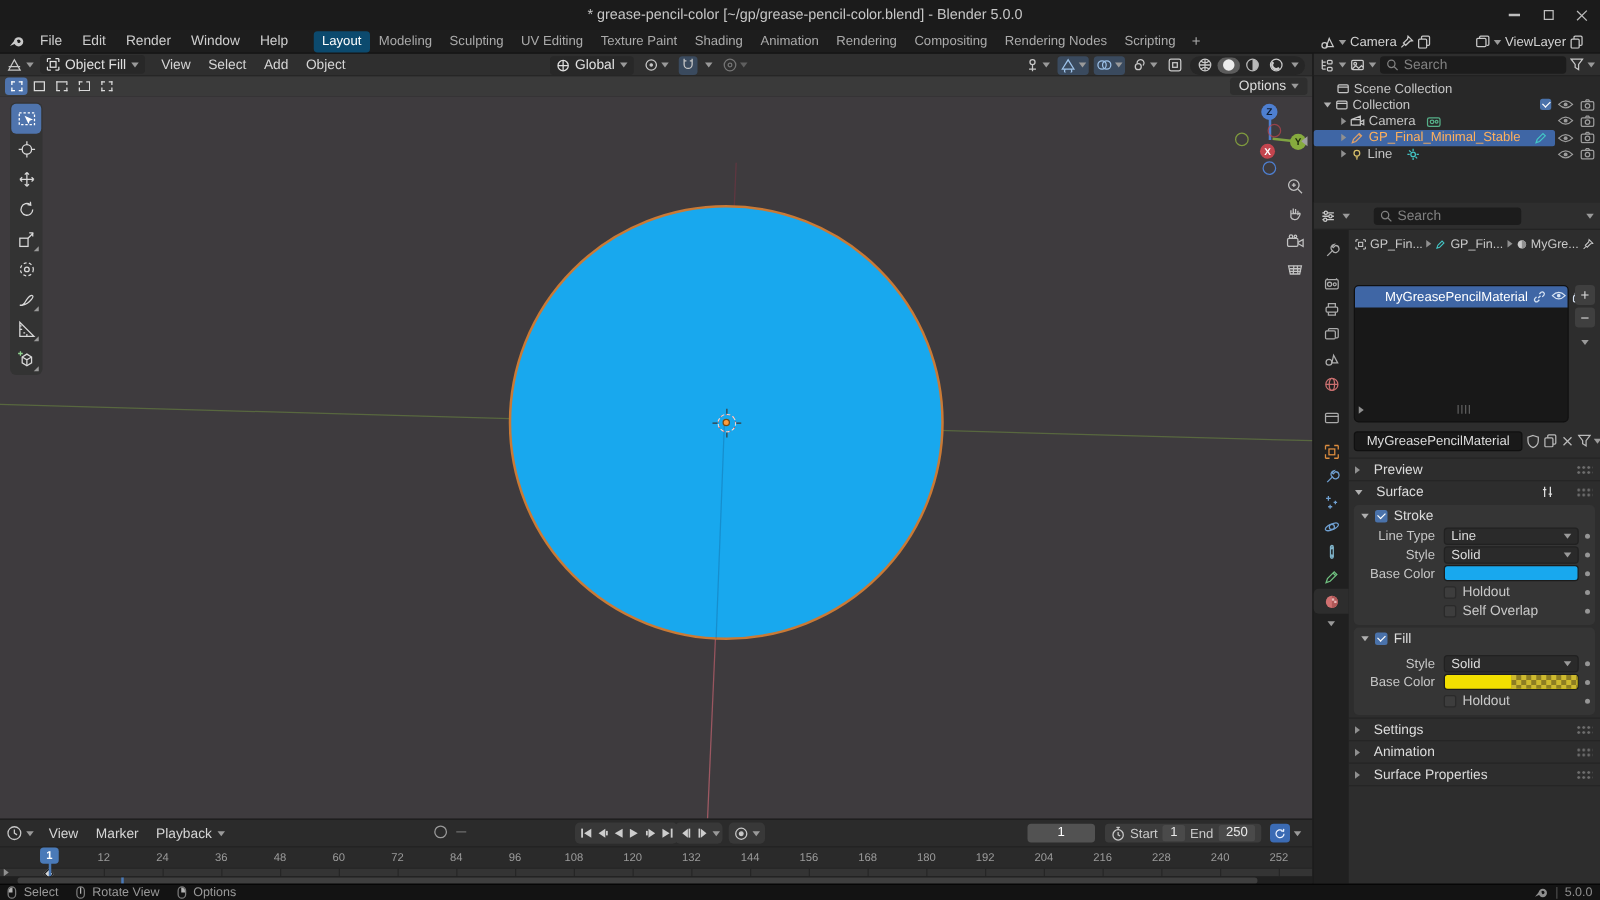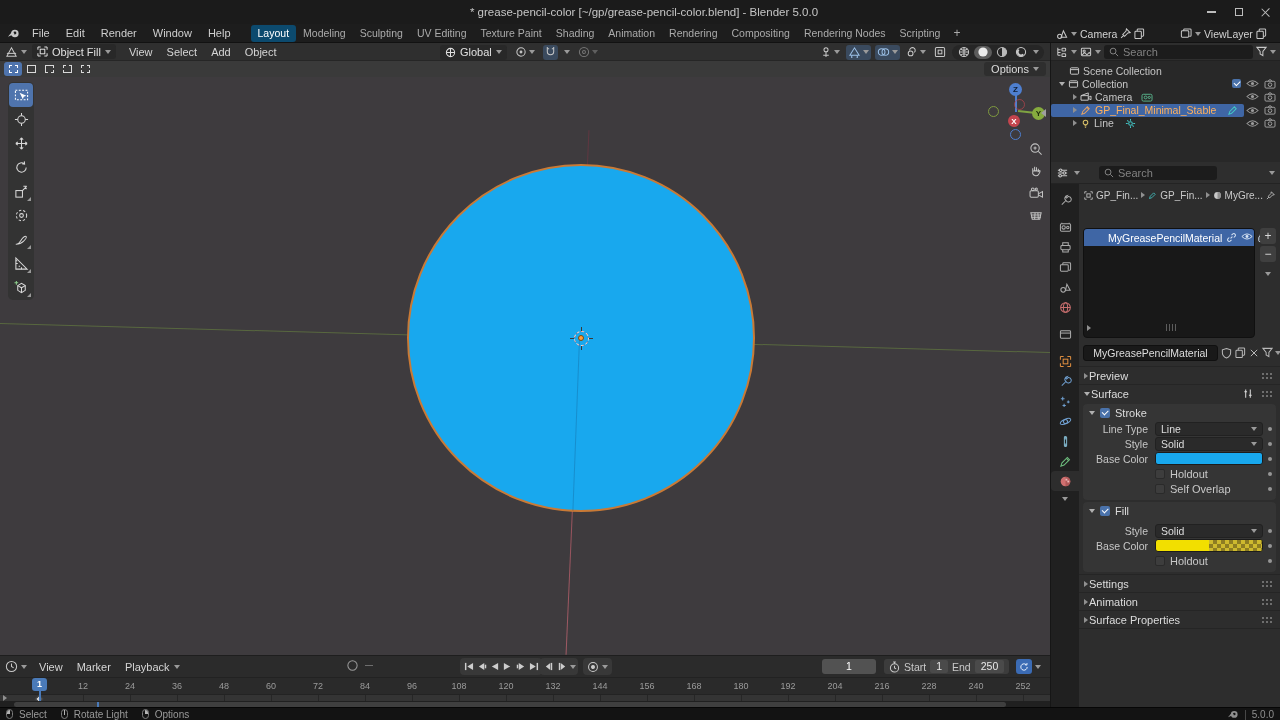--- a/index.html
+++ b/index.html
@@ -138,21 +138,21 @@
   #slot-side { position:absolute; left:180px; top:44px; width:18px; display:flex; flex-direction:column; gap:2px; align-items:center; }
   .sqbtn { width:16px; height:16px; background:#3f3f3f; border-radius:3px; color:#d8d8d8; display:flex; align-items:center; justify-content:center; font-size:12px; line-height:1; }
   #slot-foot { position:absolute; left:8px; top:140px; width:164px; display:flex; align-items:center; color:#8a8a8a; }
   .vgrip { display:flex; gap:2px; margin:0 auto; }
   .vgrip i { width:1px; height:7px; background:#5c5c5c; }
   #namerow { position:absolute; left:4px; top:160px; width:198px; height:17px; display:flex; align-items:center; gap:3px; }
   #namefield { width:138px; height:16px; background:#191919; border:1px solid #101010; border-radius:3px; color:#dedede; text-align:center; line-height:14px; font-size:10.5px; overflow:hidden; white-space:nowrap; }
   .mini { color:#b9b9b9; display:flex; align-items:center; }
 
   #panels { position:absolute; left:0; top:182px; right:0; }
-  .phead { height:18px; display:flex; align-items:center; gap:1px; padding:0 6px 0 5px; border-top:1px solid #252525; color:#dcdcdc; }
+  .phead { height:18px; display:flex; align-items:center; gap:11px; padding:0 6px 0 5px; border-top:1px solid #252525; color:#dcdcdc; }
   .phead .grip { margin-left:auto; }
   .subblock { background:#353535; border-radius:4px; margin:2px 4px; padding-bottom:4px; }
   .subhead { height:17px; display:flex; align-items:center; gap:5px; padding:0 6px; color:#dcdcdc; }
   .prow { height:15px; display:flex; align-items:center; padding-right:4px; }
   .prow .lbl { flex:0 0 72px; text-align:right; padding-right:7px; color:#c6c6c6; font-size:10.5px; }
   .prow .val { flex:1; margin-right:5px; }
   .ddn { background:#2a2a2a; border:1px solid #212121; border-radius:3px; height:14px; display:flex; align-items:center; padding:0 5px; color:#dcdcdc; font-size:10.5px; }
   .ddn .car { margin-left:auto; }
   .swatch { height:13px; border-radius:3px; border:1px solid #1c1c1c; position:relative; overflow:hidden; }
   .swatch .alpha { position:absolute; right:0; top:0; bottom:0; width:50%;
@@ -1053,21 +1053,21 @@
       </div>
       <div style="border-top:1px solid #252525"></div>
     </div>
   </div>
 </div>
 
 <div id="statusbar" class="abs">
   <span class="mouse m-l"></span>
   <span>Select</span>
   <span class="mouse m-m" style="margin-left:8px"></span>
-  <span>Rotate Light</span>
+  <span>Rotate View</span>
   <span class="mouse m-r" style="margin-left:8px"></span>
   <span>Options</span>
   <span id="sb-right">
     <svg class="f" width="12" height="10" viewBox="0 0 14 12">
         <circle cx="8.5" cy="6.5" r="4"></circle>
         <circle cx="8.5" cy="6" r="1.6" fill="#131313"></circle>
         <path d="M1 10 L6 4 L8 7 Z"></path>
       </svg>
     <span style="color:#555">|</span>
     <span>5.0.0</span>

